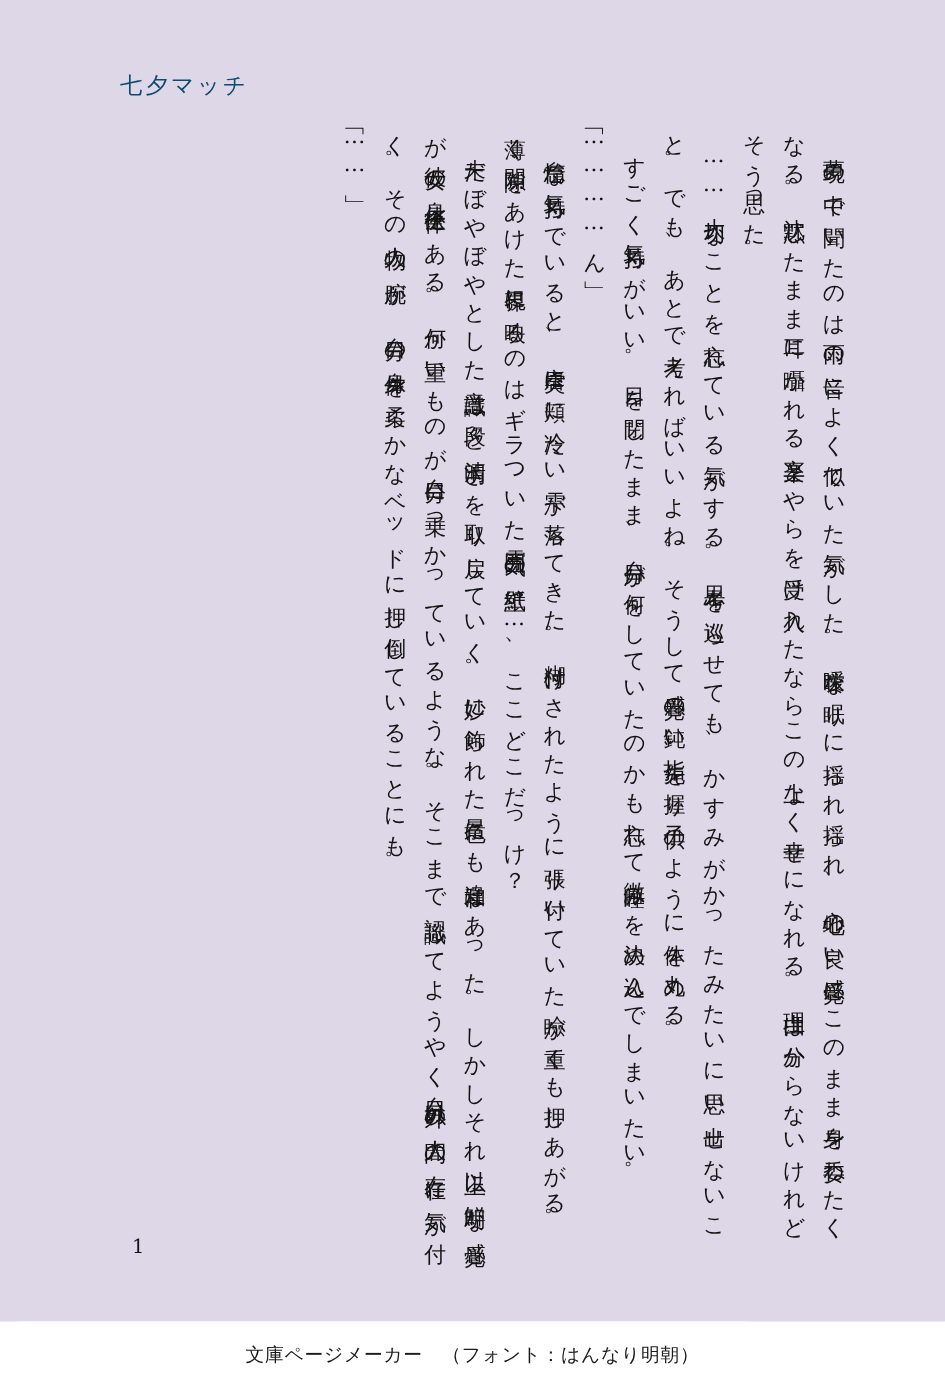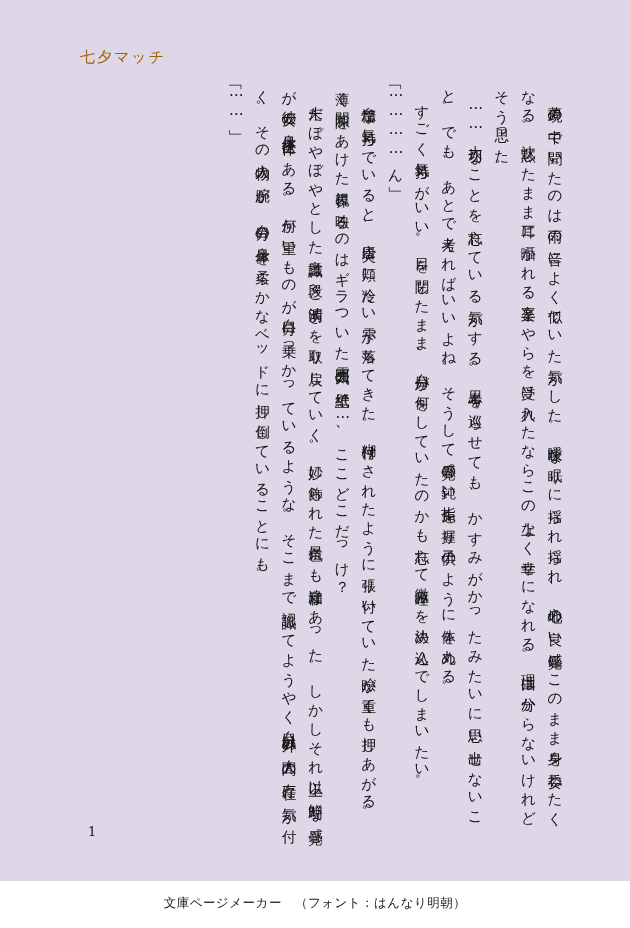--- a/index.html
+++ b/index.html
@@ -27,21 +27,21 @@
     width: 630px;
     height: 881px;
     background: #ded7e8;
   }
   .title {
     position: absolute;
     left: 80px;
     top: 48px;
     font-size: 15px;
     letter-spacing: 2px;
-    color: #a16207;
+    color: #0c4a6e;
     font-family: "DejaVu Serif", serif;
     white-space: nowrap;
   }
   .body-area {
     position: absolute;
     right: 62px;
     top: 80px;
     width: 490px;
     height: 740px;
     writing-mode: vertical-rl;

